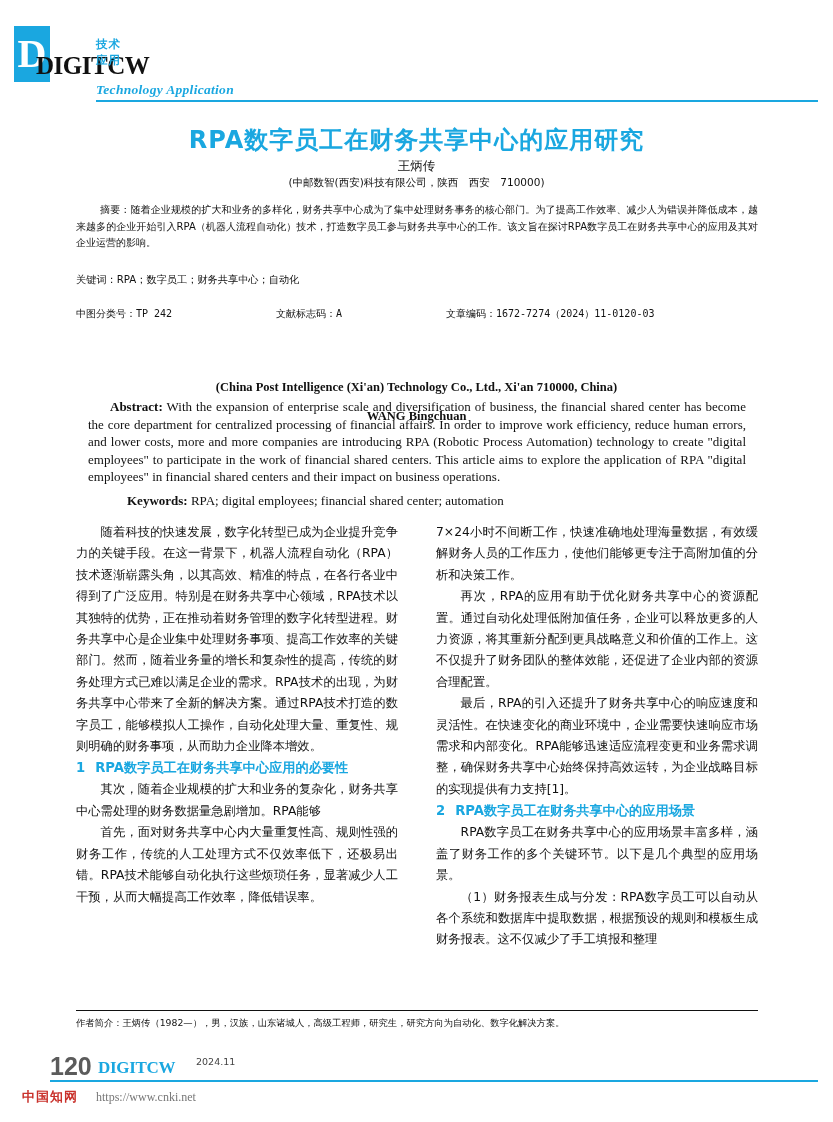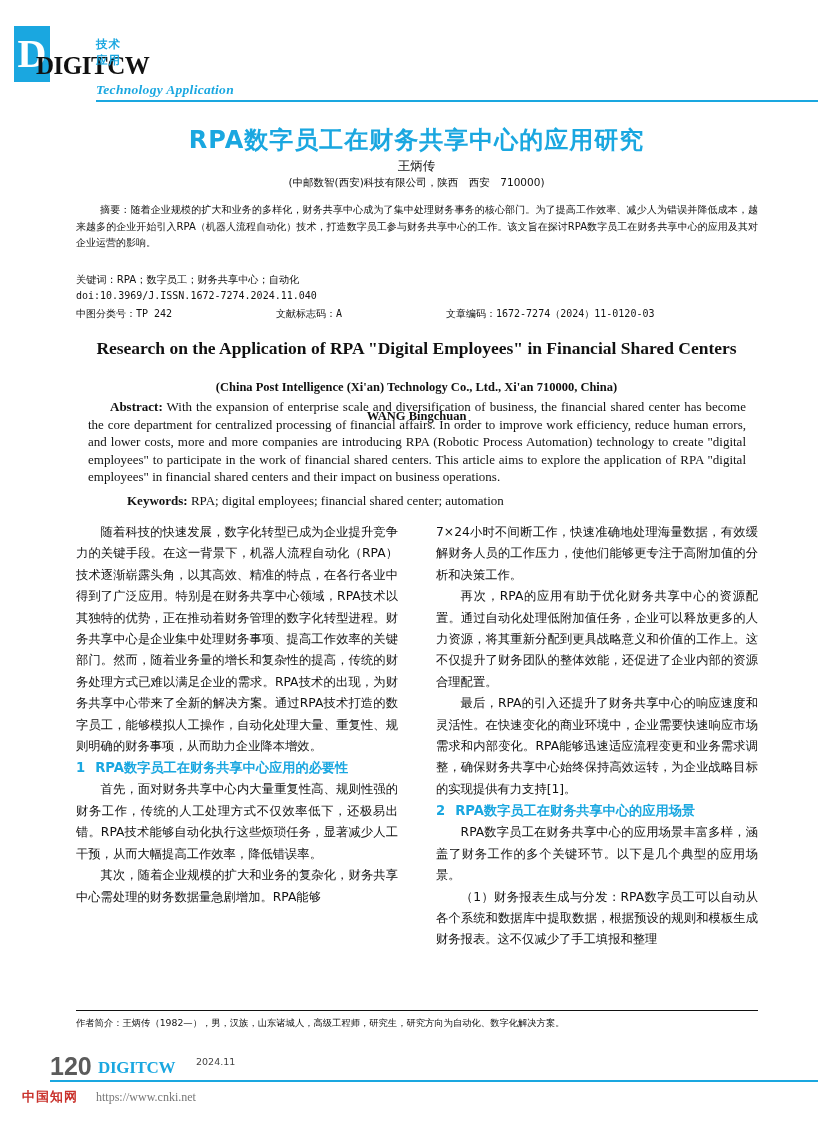--- a/index.html
+++ b/index.html
@@ -368,46 +368,44 @@
     </div>
     <div class="mast-en">Technology Application</div>
     <div class="mast-rule"></div>
   </div>
 
   <div class="title-cn">RPA数字员工在财务共享中心的应用研究</div>
   <div class="author-cn">王炳传</div>
   <div class="affil-cn">(中邮数智(西安)科技有限公司，陕西　西安　710000)</div>
   <div class="abstract-cn">摘要：随着企业规模的扩大和业务的多样化，财务共享中心成为了集中处理财务事务的核心部门。为了提高工作效率、减少人为错误并降低成本，越来越多的企业开始引入RPA（机器人流程自动化）技术，打造数字员工参与财务共享中心的工作。该文旨在探讨RPA数字员工在财务共享中心的应用及其对企业运营的影响。</div>
   <div class="keywords-cn">关键词：RPA；数字员工；财务共享中心；自动化</div>
-  <div class="doi-line">doi:10.3969/J.ISSN.1672-7274.2024.11.040</div>
   <div class="clc-row">
     <span class="c1">中图分类号：TP 242</span>
     <span class="c2">文献标志码：A</span>
     <span class="c3">文章编码：1672-7274（2024）11-0120-03</span>
   </div>
 
-  <div class="title-en">Research on the Application of RPA "Digital Employees" in Financial Shared Centers</div>
   <div class="author-en">WANG Bingchuan</div>
   <div class="affil-en">(China Post Intelligence (Xi'an) Technology Co., Ltd., Xi'an 710000, China)</div>
   <div class="abstract-en">
     <b>Abstract:</b><span> With the expansion of enterprise scale and diversification of business, the financial shared center has become the core department for centralized processing of financial affairs. In order to improve work efficiency, reduce human errors, and lower costs, more and more companies are introducing RPA (Robotic Process Automation) technology to create "digital employees" to participate in the work of financial shared centers. This article aims to explore the application of RPA "digital employees" in financial shared centers and their impact on business operations.</span>
   </div>
   <div class="keywords-en">
     <b>Keywords:</b><span> RPA; digital employees; financial shared center; automation</span>
   </div>
 
   <div class="body-cols">
     <div class="col col-left" id="col-left">
         <p>随着科技的快速发展，数字化转型已成为企业提升竞争力的关键手段。在这一背景下，机器人流程自动化（RPA）技术逐渐崭露头角，以其高效、精准的特点，在各行各业中得到了广泛应用。特别是在财务共享中心领域，RPA技术以其独特的优势，正在推动着财务管理的数字化转型进程。财务共享中心是企业集中处理财务事项、提高工作效率的关键部门。然而，随着业务量的增长和复杂性的提高，传统的财务处理方式已难以满足企业的需求。RPA技术的出现，为财务共享中心带来了全新的解决方案。通过RPA技术打造的数字员工，能够模拟人工操作，自动化处理大量、重复性、规则明确的财务事项，从而助力企业降本增效。</p>
         <div class="sec-head">
           <span class="num">1</span>
           <span class="txt">RPA数字员工在财务共享中心应用的必要性</span>
         </div>
+        <p>其次，随着企业规模的扩大和业务的复杂化，财务共享中心需处理的财务数据量急剧增加。RPA能够</p>
         <p>首先，面对财务共享中心内大量重复性高、规则性强的财务工作，传统的人工处理方式不仅效率低下，还极易出错。RPA技术能够自动化执行这些烦琐任务，显著减少人工干预，从而大幅提高工作效率，降低错误率。</p>
-        <p>其次，随着企业规模的扩大和业务的复杂化，财务共享中心需处理的财务数据量急剧增加。RPA能够</p>
       </div>
     <div class="col col-right" id="col-right">
         <p class="noindent">7×24小时不间断工作，快速准确地处理海量数据，有效缓解财务人员的工作压力，使他们能够更专注于高附加值的分析和决策工作。</p>
         <p>再次，RPA的应用有助于优化财务共享中心的资源配置。通过自动化处理低附加值任务，企业可以释放更多的人力资源，将其重新分配到更具战略意义和价值的工作上。这不仅提升了财务团队的整体效能，还促进了企业内部的资源合理配置。</p>
         <p>最后，RPA的引入还提升了财务共享中心的响应速度和灵活性。在快速变化的商业环境中，企业需要快速响应市场需求和内部变化。RPA能够迅速适应流程变更和业务需求调整，确保财务共享中心始终保持高效运转，为企业战略目标的实现提供有力支持[1]。</p>
         <div class="sec-head">
           <span class="num">2</span>
           <span class="txt">RPA数字员工在财务共享中心的应用场景</span>
         </div>
         <p>RPA数字员工在财务共享中心的应用场景丰富多样，涵盖了财务工作的多个关键环节。以下是几个典型的应用场景。</p>

